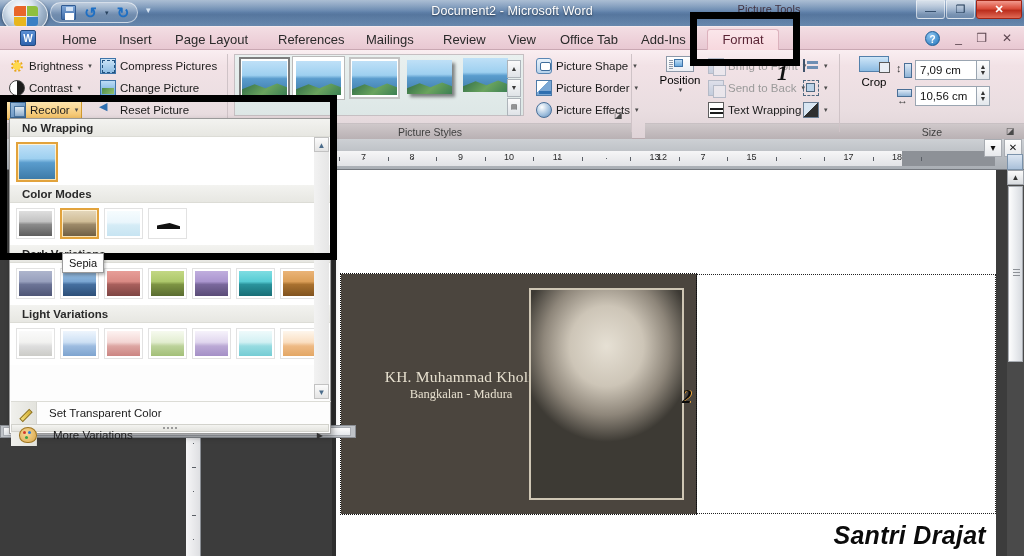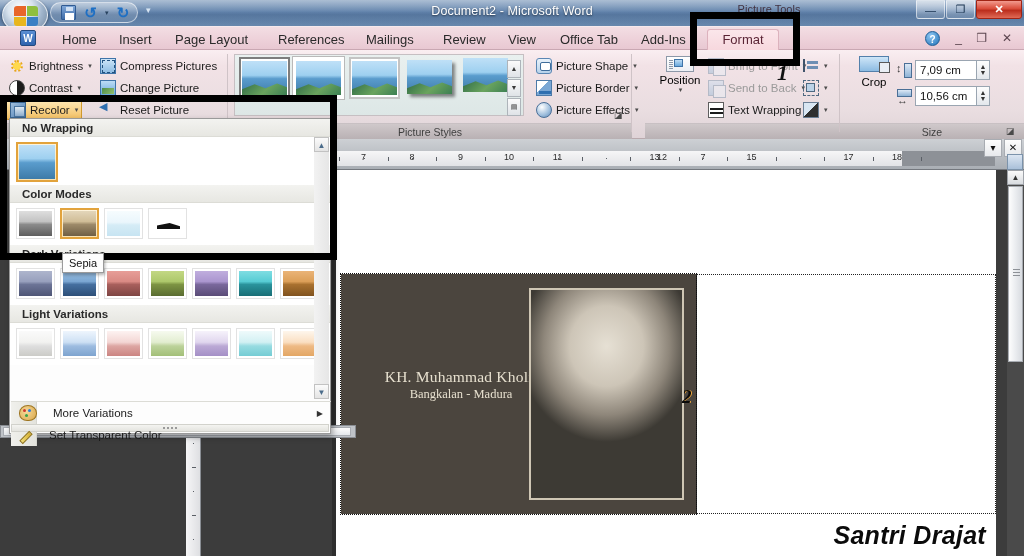--- a/index.html
+++ b/index.html
@@ -773,28 +773,28 @@
   </div>
 
   <div id="menu-scroll">
     <div class="sarrow">▲</div>
     <div class="sarrow bot">▼</div>
   </div>
 
   <div style="position:absolute;left:1px;top:282px;width:320px;border-top:1px solid #dcdcd6;">
     <div class="menu-footrow">
       <div class="gutter"></div>
+      <span class="mf-ico ic-eyedrop"></span>
+      <span class="mf-label">Set Transparent Color</span>
+    </div>
+    <div class="menu-footrow">
+      <div class="gutter"></div>
       <span class="mf-ico ic-palette"></span>
       <span class="mf-label">More Variations</span>
       <span class="mf-arrow">▶</span>
-    </div>
-    <div class="menu-footrow">
-      <div class="gutter"></div>
-      <span class="mf-ico ic-eyedrop"></span>
-      <span class="mf-label">Set Transparent Color</span>
     </div>
   </div>
 
   <div id="menu-grip">
       <i></i>
       <i></i>
       <i></i>
       <i></i>
     </div>
 </div>

